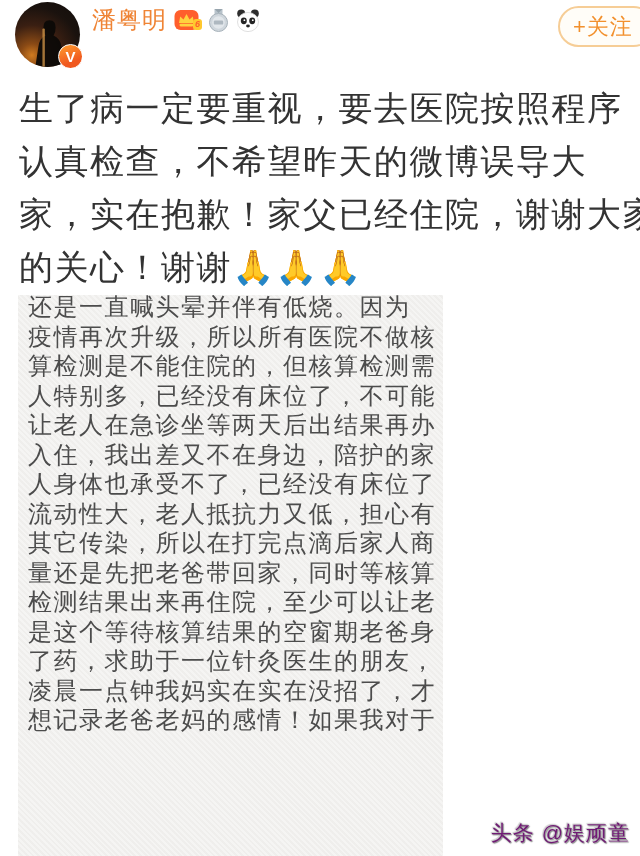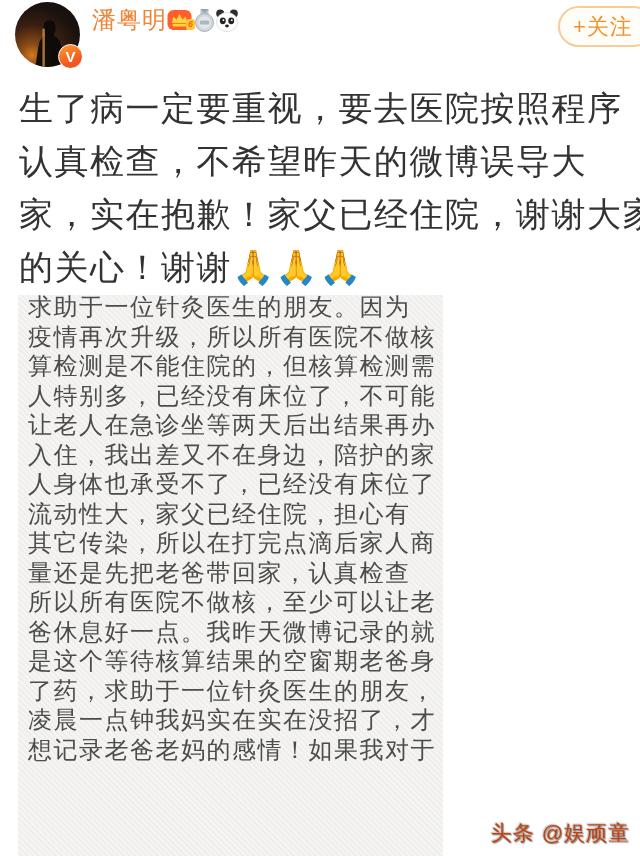--- a/index.html
+++ b/index.html
@@ -20,21 +20,21 @@
   }
   .avatar svg{display:block;width:100%;height:100%;}
   .v-badge{
     position:absolute;right:-3px;bottom:-2px;width:25px;height:25px;border-radius:50%;
     background:linear-gradient(160deg,#ff9d2e 0%,var(--verified_badge,#f0581f) 70%);
     border:1.5px solid #fff;box-sizing:border-box;
     display:flex;align-items:center;justify-content:center;
     color:#fff;font-weight:bold;font-size:15px;line-height:1;
   }
   .user-block{position:absolute;left:92px;top:5px;}
-  .name-row{display:flex;align-items:center;height:30px;text-align:center;}
+  .name-row{display:flex;align-items:center;gap:7px;height:30px;text-align:center;}
   .username{
     color:var(--username_orange,#ef8435);font-size:24px;font-weight:500;letter-spacing:1px;
   }
   .vip-badge{position:relative;display:inline-block;width:27px;height:22px;}
   .medal-badge,.panda-badge{display:inline-block;line-height:0;}
   .vip-level{
     position:absolute;right:-1px;bottom:1px;background:#ffc82e;color:#ff5f2c;
     font-size:9px;font-weight:bold;border-radius:3px;padding:0 2px;line-height:11px;
   }
   .meta-row{margin-top:9px;color:var(--meta_gray,#9a9a9a);font-size:17px;letter-spacing:1px;}
@@ -65,21 +65,21 @@
   .embedded-text{
     margin-top:-3px;padding:0 4px 0 10px;
     color:var(--embedded_text,#4c4c4c);font-size:24px;line-height:29.5px;
     letter-spacing:1.5px;font-weight:500;
   }
   .embedded-line{white-space:nowrap;}
 
   
   .watermark{
     position:absolute;right:10px;bottom:9px;
-    color:#c2410c;font-size:21px;font-weight:500;letter-spacing:1px;
+    color:#701a75;font-size:21px;font-weight:500;letter-spacing:1px;
     text-shadow:1px 1px 1px #8a8a8a, -1px -1px 1px #c9c9c9, 0 0 2px #9a9a9a;
   }
 </style>
 </head>
 <body>
 
 <div class="screen">
 
   <header class="post-header">
 
@@ -135,32 +135,31 @@
 
   <div class="post-text">
       <div class="post-line">生了病一定要重视，要去医院按照程序</div>
       <div class="post-line">认真检查，不希望昨天的微博误导大</div>
       <div class="post-line">家，实在抱歉！家父已经住院，谢谢大家</div>
       <div class="post-line">的关心！谢谢🙏🙏🙏</div>
     </div>
 
   <div class="embedded-image">
     <div class="embedded-text">
-        <div class="embedded-line">求助于一位针灸医生的朋友。因为</div>
+        <div class="embedded-line">还是一直喊头晕并伴有低烧。因为</div>
         <div class="embedded-line">疫情再次升级，所以所有医院不做核</div>
         <div class="embedded-line">算检测是不能住院的，但核算检测需</div>
         <div class="embedded-line">人特别多，已经没有床位了，不可能</div>
         <div class="embedded-line">让老人在急诊坐等两天后出结果再办</div>
         <div class="embedded-line">入住，我出差又不在身边，陪护的家</div>
         <div class="embedded-line">人身体也承受不了，已经没有床位了</div>
-        <div class="embedded-line">流动性大，家父已经住院，担心有</div>
+        <div class="embedded-line">流动性大，老人抵抗力又低，担心有</div>
         <div class="embedded-line">其它传染，所以在打完点滴后家人商</div>
-        <div class="embedded-line">量还是先把老爸带回家，认真检查</div>
-        <div class="embedded-line">所以所有医院不做核，至少可以让老</div>
-        <div class="embedded-line">爸休息好一点。我昨天微博记录的就</div>
+        <div class="embedded-line">量还是先把老爸带回家，同时等核算</div>
+        <div class="embedded-line">检测结果出来再住院，至少可以让老</div>
         <div class="embedded-line">是这个等待核算结果的空窗期老爸身</div>
         <div class="embedded-line">了药，求助于一位针灸医生的朋友，</div>
         <div class="embedded-line">凌晨一点钟我妈实在实在没招了，才</div>
         <div class="embedded-line">想记录老爸老妈的感情！如果我对于</div>
       </div>
   </div>
 
   <div class="watermark">头条 @娱顽童</div>
 
 </div>

